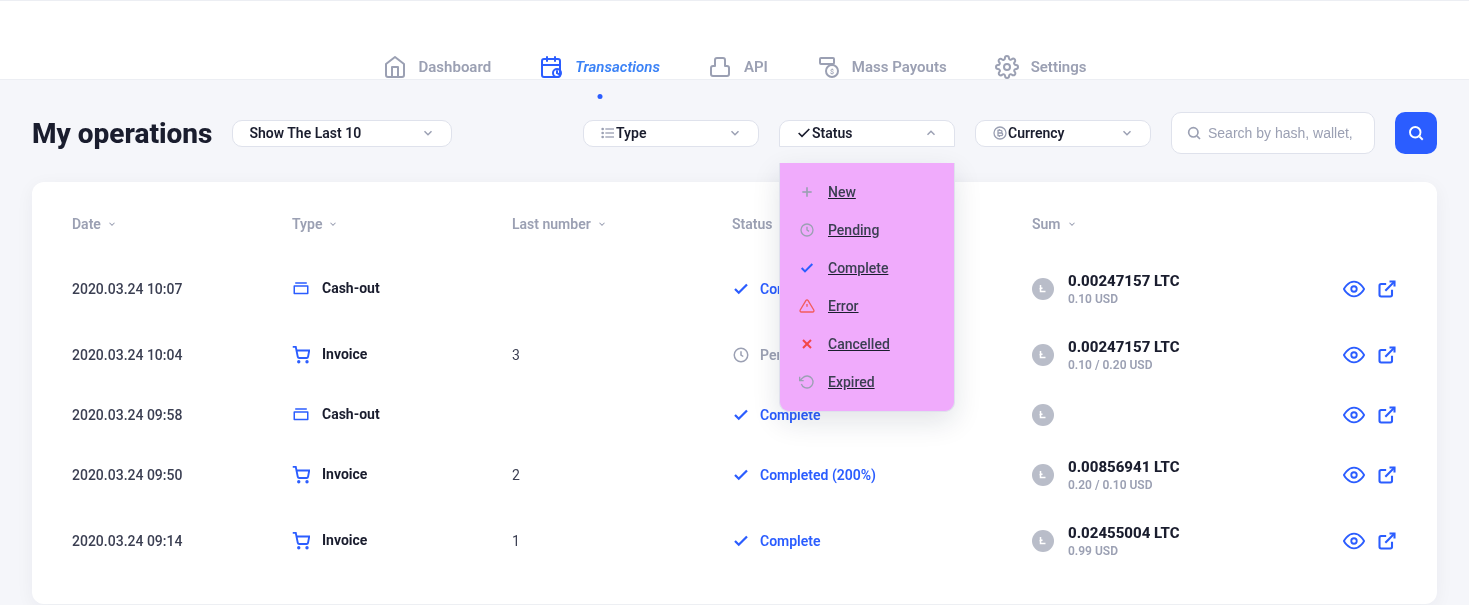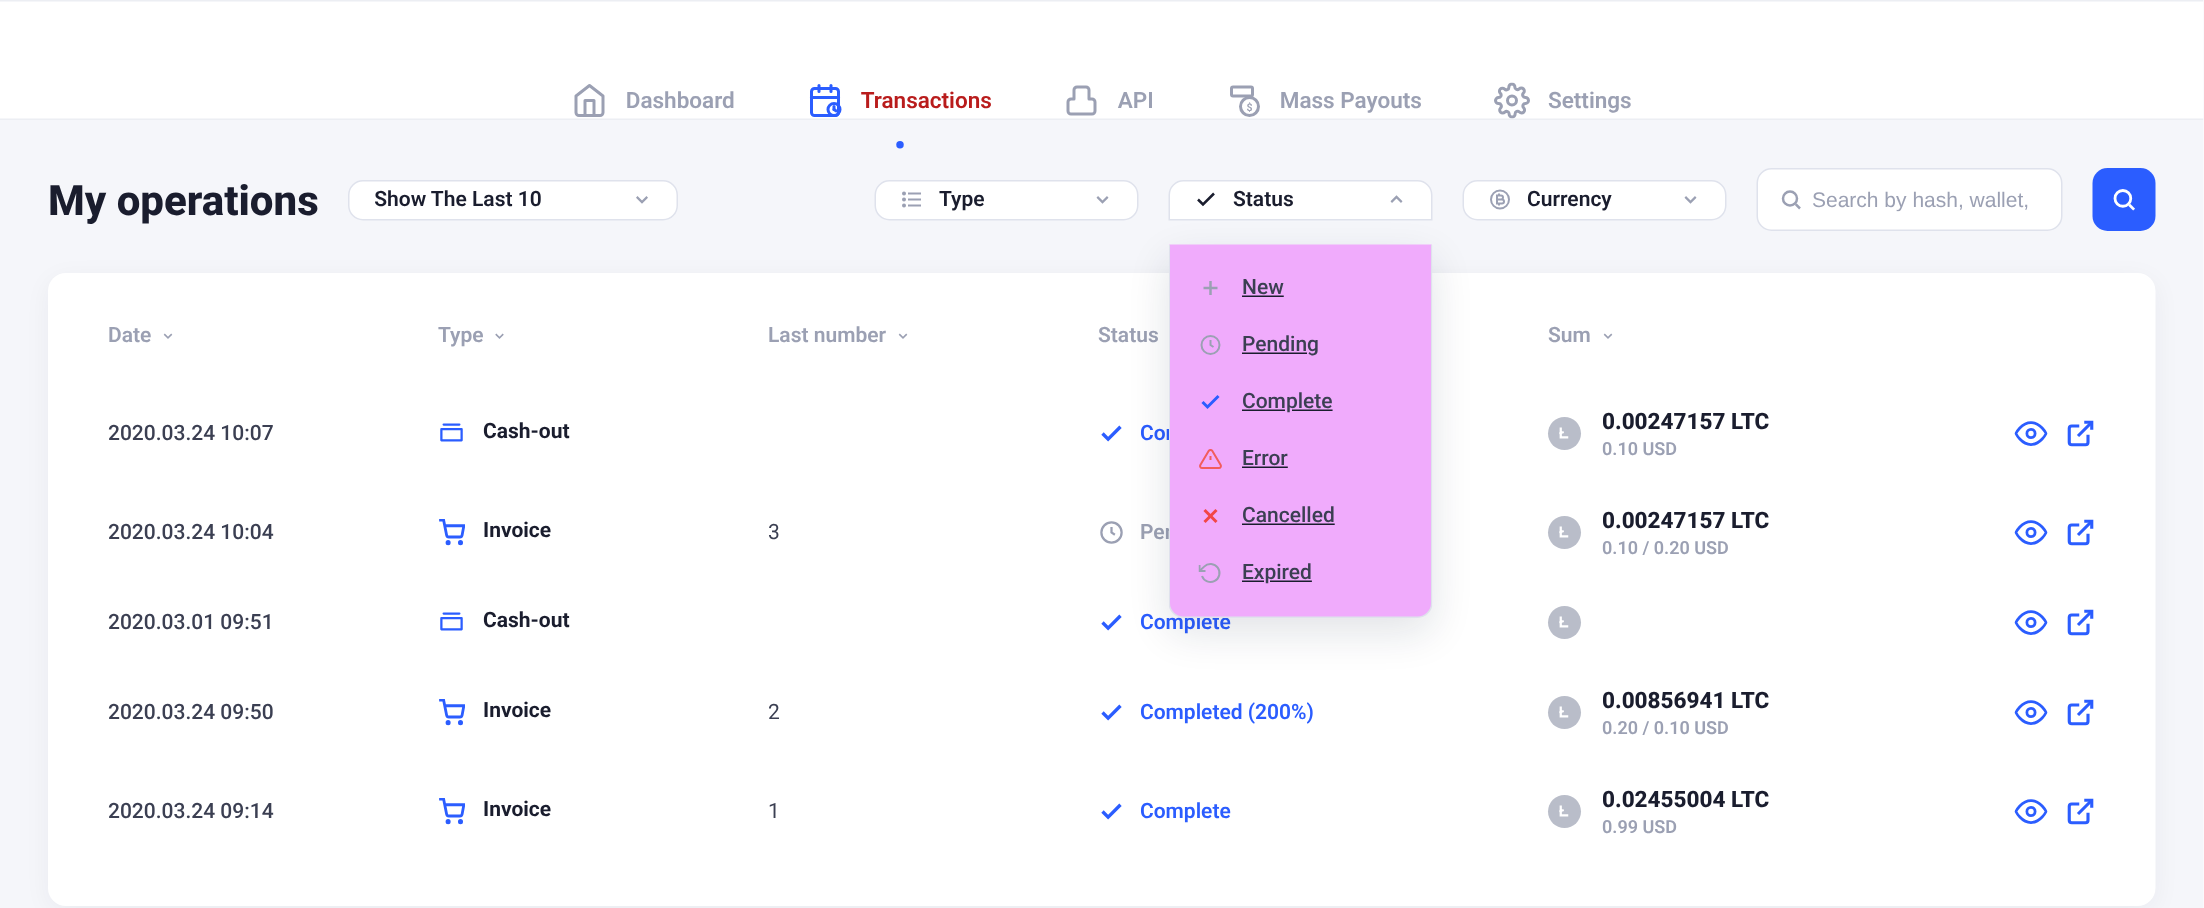--- a/index.html
+++ b/index.html
@@ -22,21 +22,21 @@
 .nav-item {
   display: flex;
   align-items: center;
   gap: 12px;
   color: #9ba0b3;
   font-weight: 600;
   font-size: 15px;
   cursor: pointer;
   position: relative;
 }
-.nav-item.active { color: #b91c1c; }
+.nav-item.active { color: #3b82f6; font-style: italic; }
 .nav-item.active .nav-icon { color: #2b5dff; }
 .nav-item .nav-icon { width: 24px; height: 24px; display: flex; align-items: center; justify-content: center; }
 .nav-item.active::after {
   content: "";
   position: absolute;
   width: 5px; height: 5px; border-radius: 50%;
   background: #2b5dff;
   bottom: -20px; left: 50%; transform: translateX(-50%);
 }
 .content { padding: 32px 32px; }
@@ -52,21 +52,20 @@
   color: #1a1d2e;
 }
 .selector {
   background: #fff;
   border: 1px solid #dfe2ec;
   border-radius: 10px;
   height: 27px;
   padding: 0 16px;
   display: flex;
   align-items: center;
-  gap: 10px;
   font-size: 14px;
   font-weight: 600;
   color: #1a1d2e;
   cursor: pointer;
   position: relative;
 }
 .selector .sel-icon { color: #9ba0b3; display: flex; }
 .selector .chev { margin-left: auto; color: #9ba0b3; display: flex; }
 .selector.open {
   border-bottom-left-radius: 0;
@@ -493,21 +492,21 @@
         <svg width="20" height="20" viewBox="0 0 24 24" fill="none" stroke="currentColor" stroke-width="2.5">
                 <path d="M18 13v6a2 2 0 0 1-2 2H5a2 2 0 0 1-2-2V8a2 2 0 0 1 2-2h6"></path>
                 <polyline points="15 3 21 3 21 9"></polyline>
                 <line x1="10" y1="14" x2="21" y2="3"></line>
               </svg>
       </span>
     </div>
   </div>
 
   <div class="tbl-row">
-    <div class="td-date">2020.03.01 09:51</div>
+    <div class="td-date">2020.03.24 09:58</div>
     <div class="td-type">
       <span class="type-icon">
               <svg width="18" height="18" viewBox="0 0 24 24" fill="currentColor">
                 <path d="M21 7H3a1 1 0 0 0-1 1v10a1 1 0 0 0 1 1h18a1 1 0 0 0 1-1V8a1 1 0 0 0-1-1zm-1 10H4V9h16v8zM5 5h14a1 1 0 0 0 0-2H5a1 1 0 0 0 0 2z"></path>
               </svg>
             </span>
       <span class="type-label">Cash-out</span>
     </div>
     <div class="td-order"></div>
     <div class="td-status complete">

